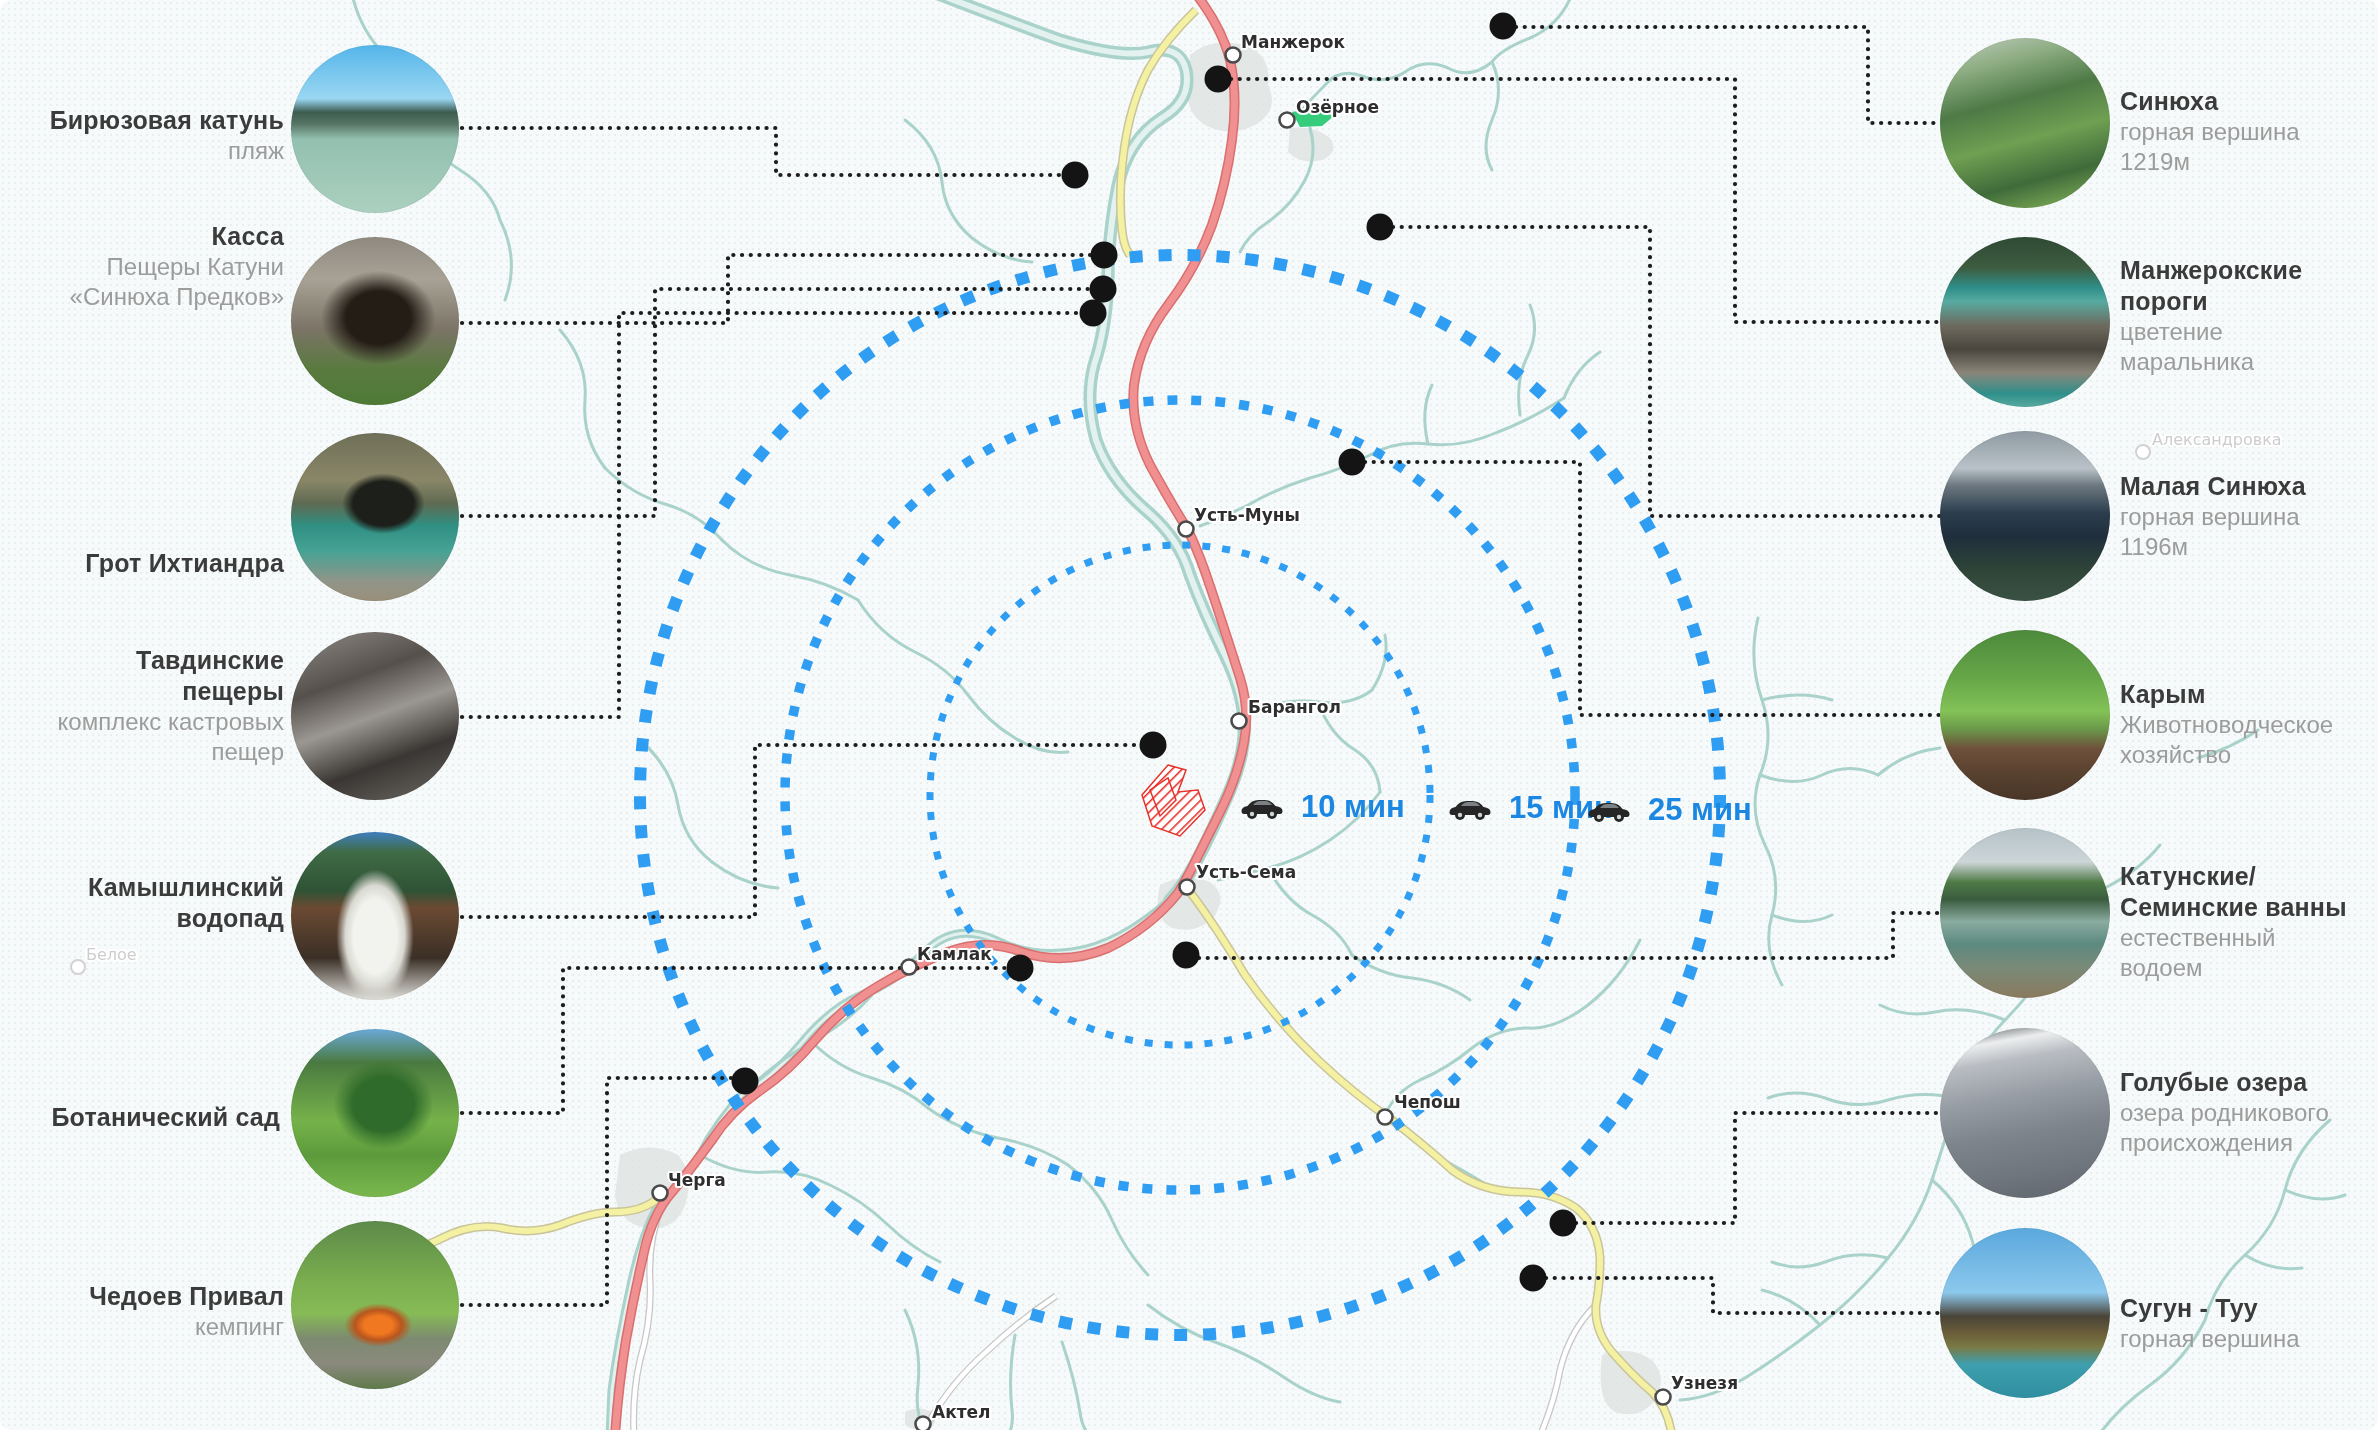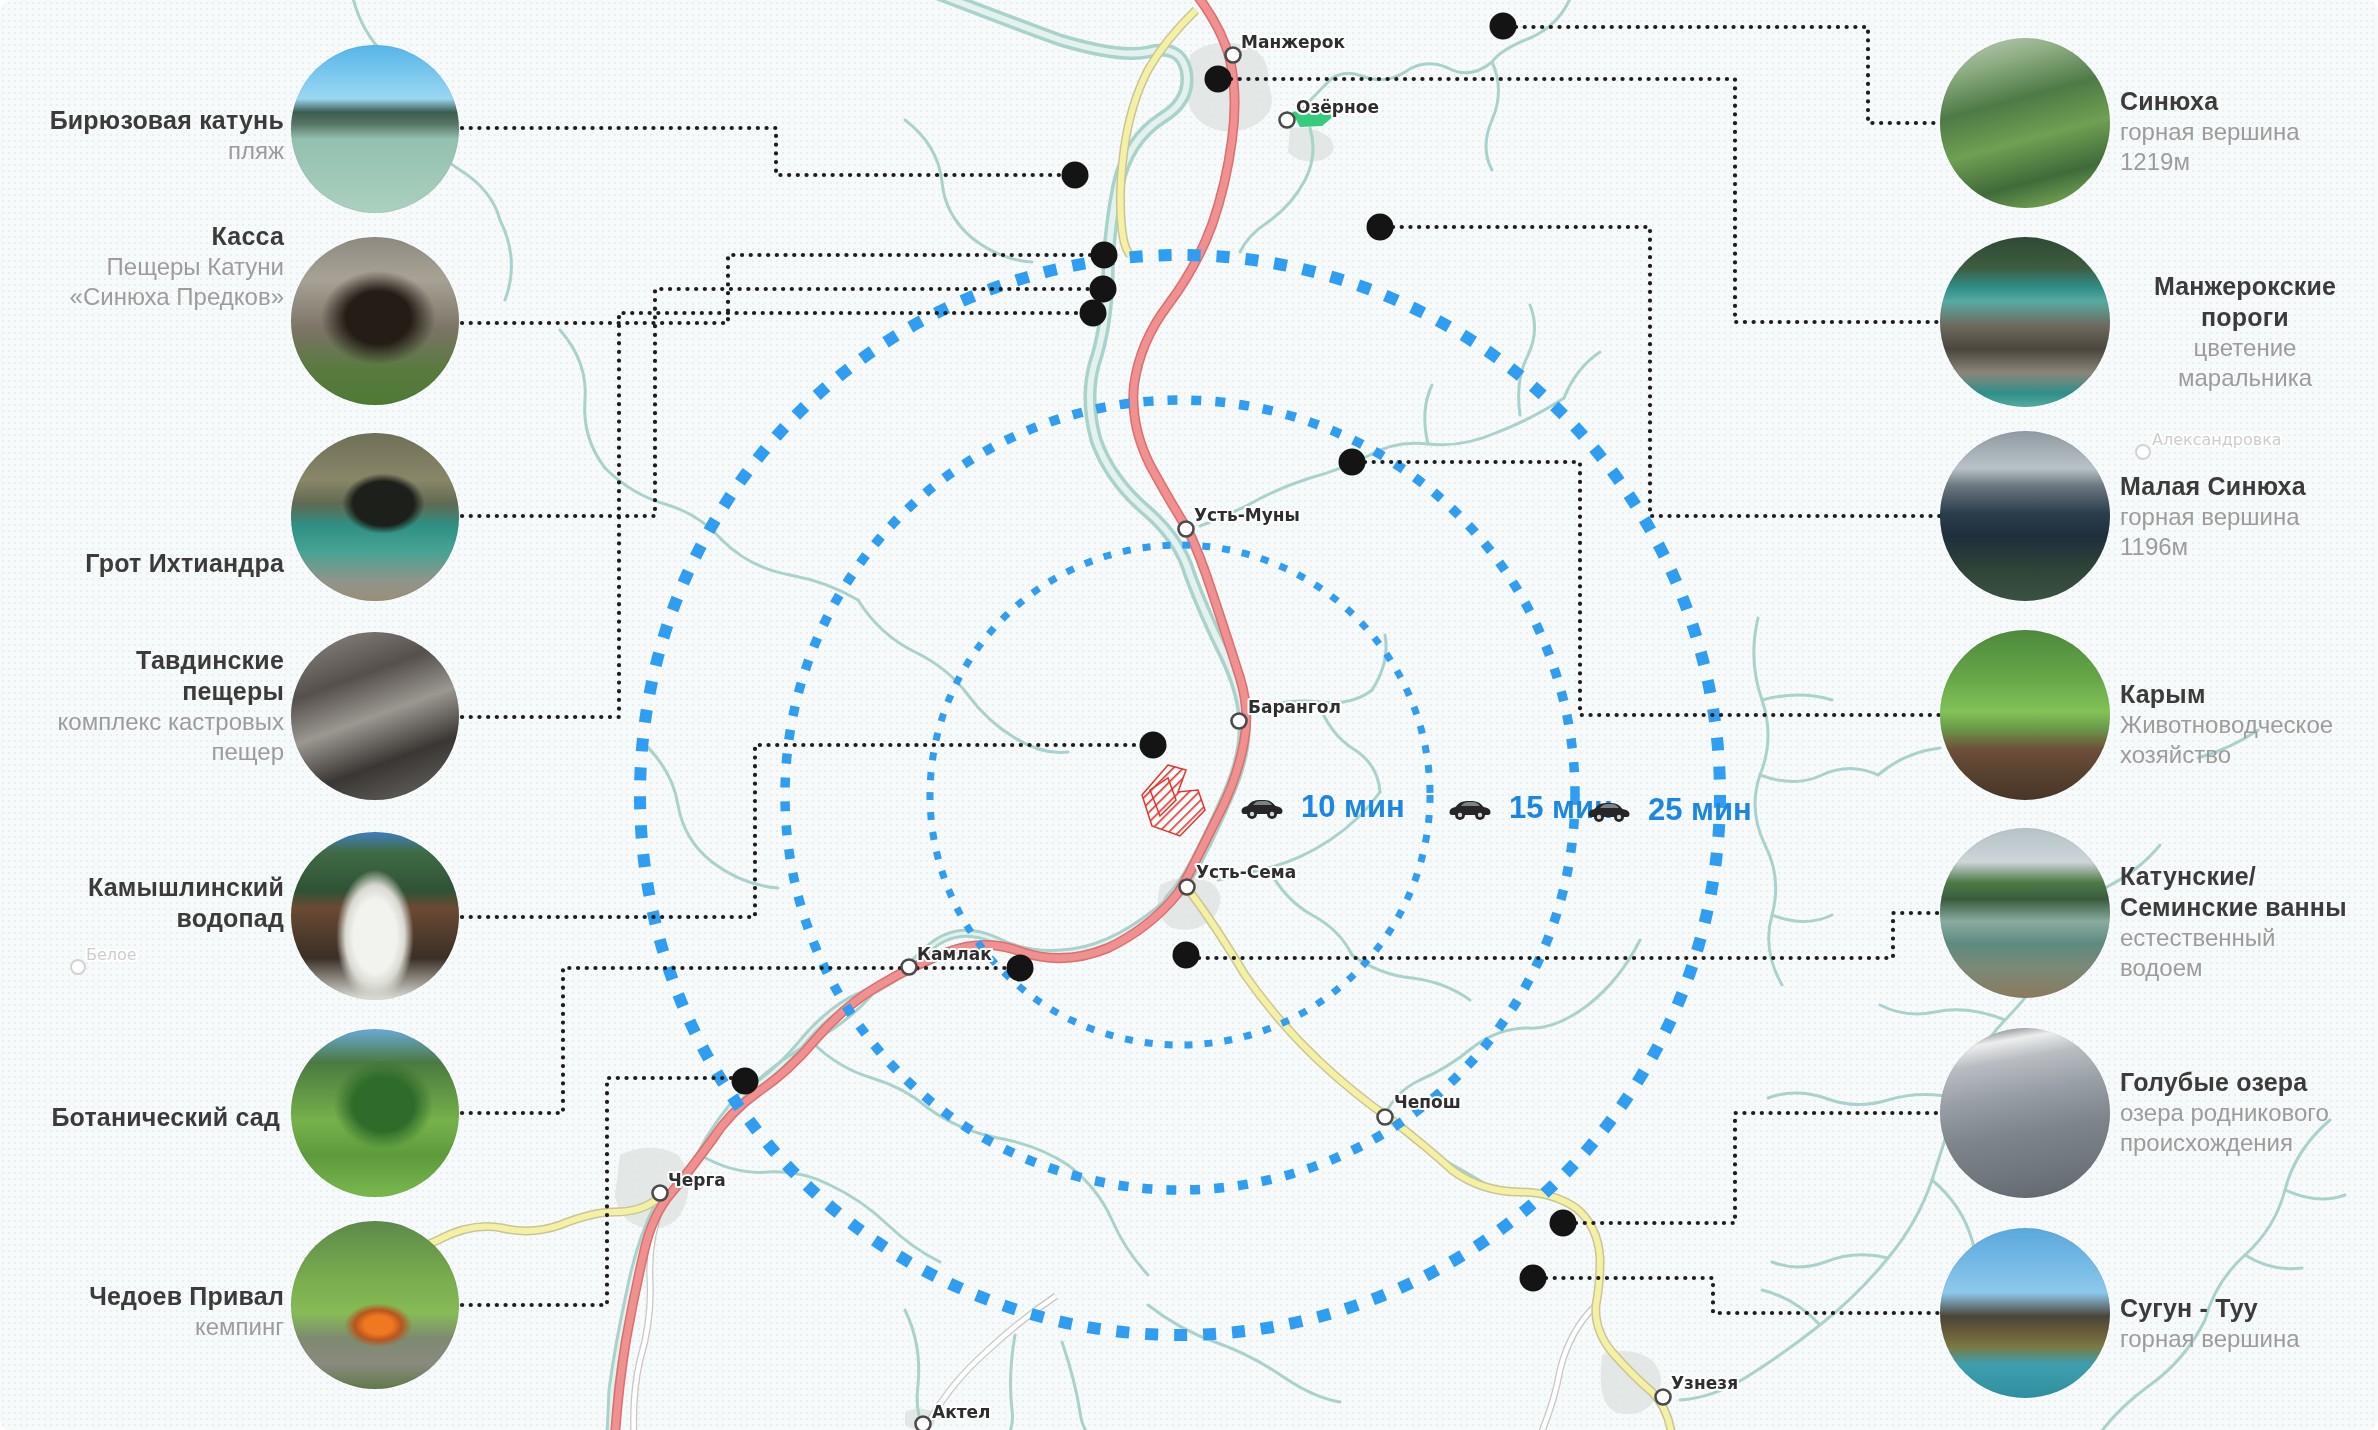--- a/index.html
+++ b/index.html
@@ -257,21 +257,21 @@
       <div class="item">
         <div class="item-photo ph-green-peaks" style="left: 1940px; top: 38px; width: 170px; height: 170px;"></div>
         <div class="item-text right" style="left: 2120px; width: 250px; top: 131px;">
           <div class="t-line">Синюха</div>
           <div class="s-line">горная вершина</div>
           <div class="s-line">1219м</div>
         </div>
       </div>
       <div class="item">
         <div class="item-photo ph-rapids" style="left: 1940px; top: 237px; width: 170px; height: 170px;"></div>
-        <div class="item-text right" style="left: 2120px; width: 250px; top: 332px; text-align: center;">
+        <div class="item-text right" style="left: 2120px; width: 250px; top: 316px;">
           <div class="t-line">Манжерокские</div>
           <div class="t-line">пороги</div>
           <div class="s-line">цветение</div>
           <div class="s-line">маральника</div>
         </div>
       </div>
       <div class="item">
         <div class="item-photo ph-dark-peak" style="left: 1940px; top: 431px; width: 170px; height: 170px;"></div>
         <div class="item-text right" style="left: 2120px; width: 250px; top: 516px;">
           <div class="t-line">Малая Синюха</div>

